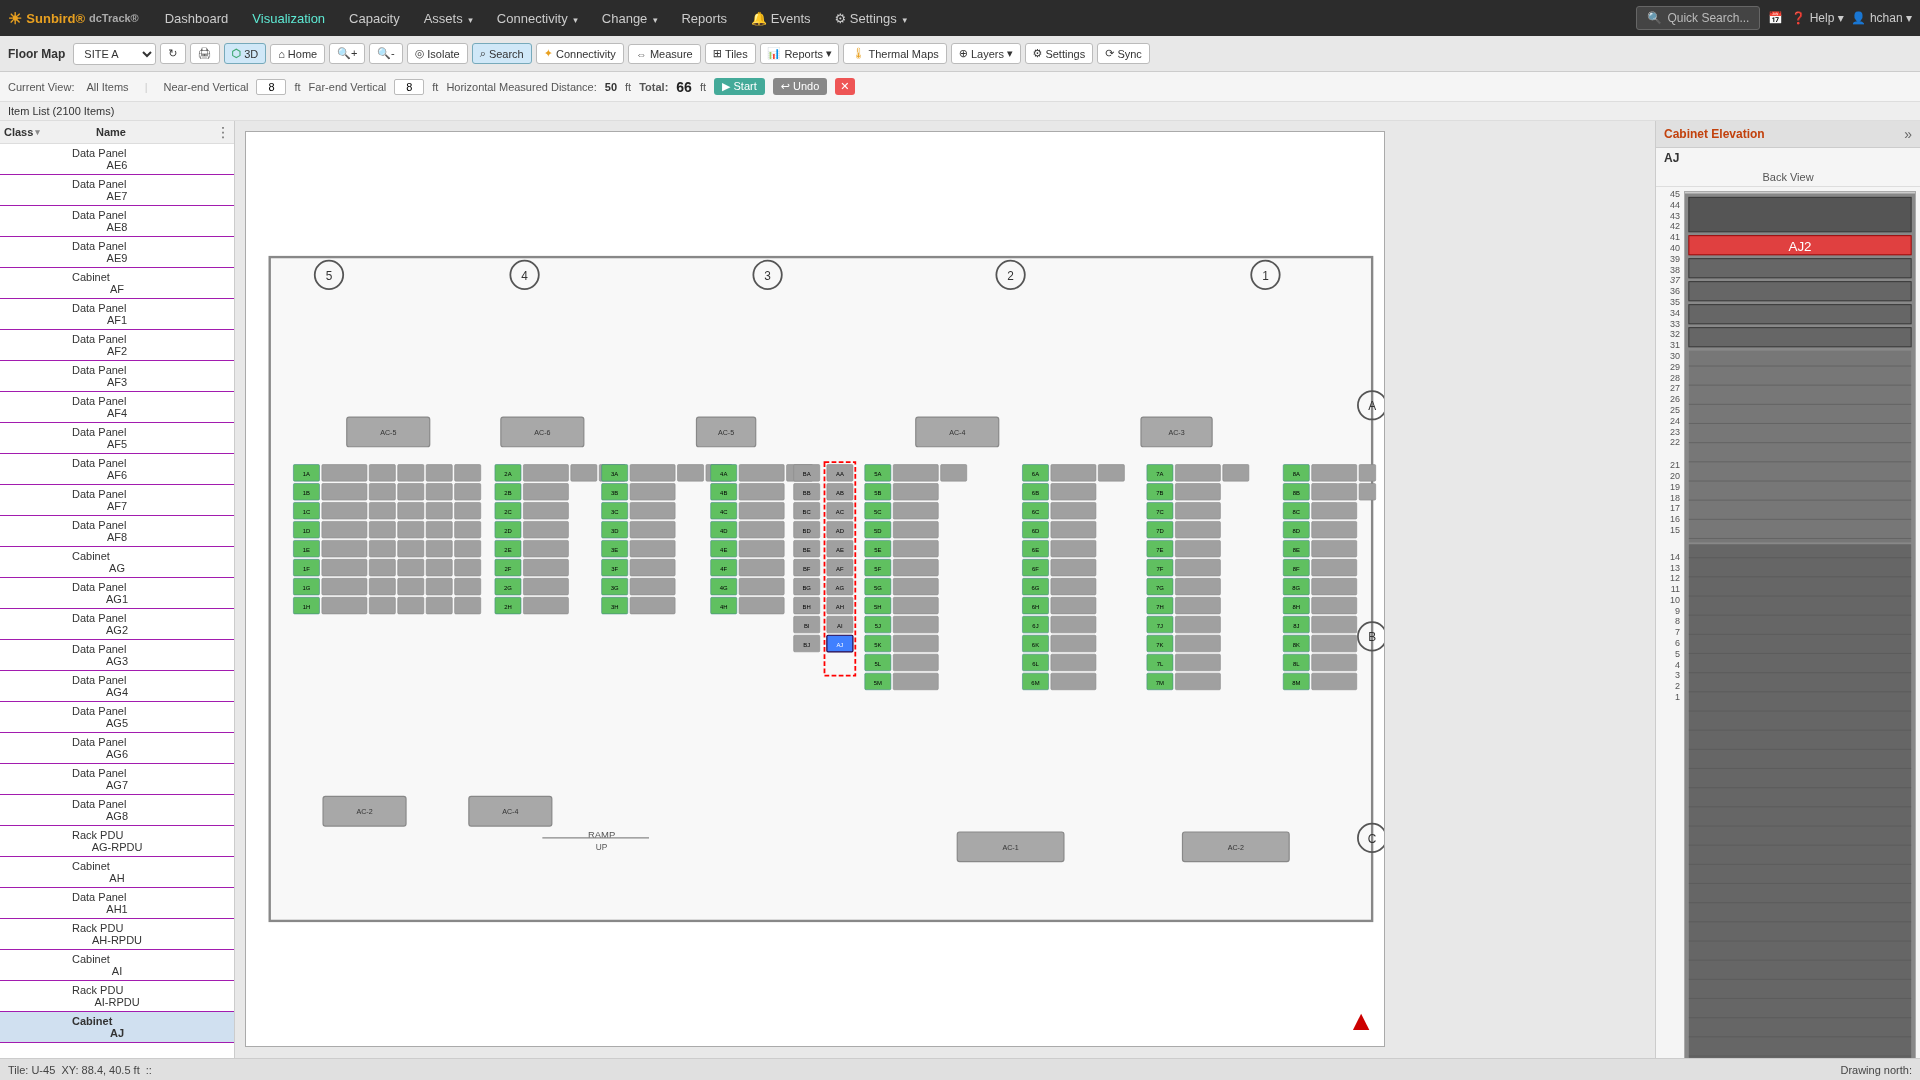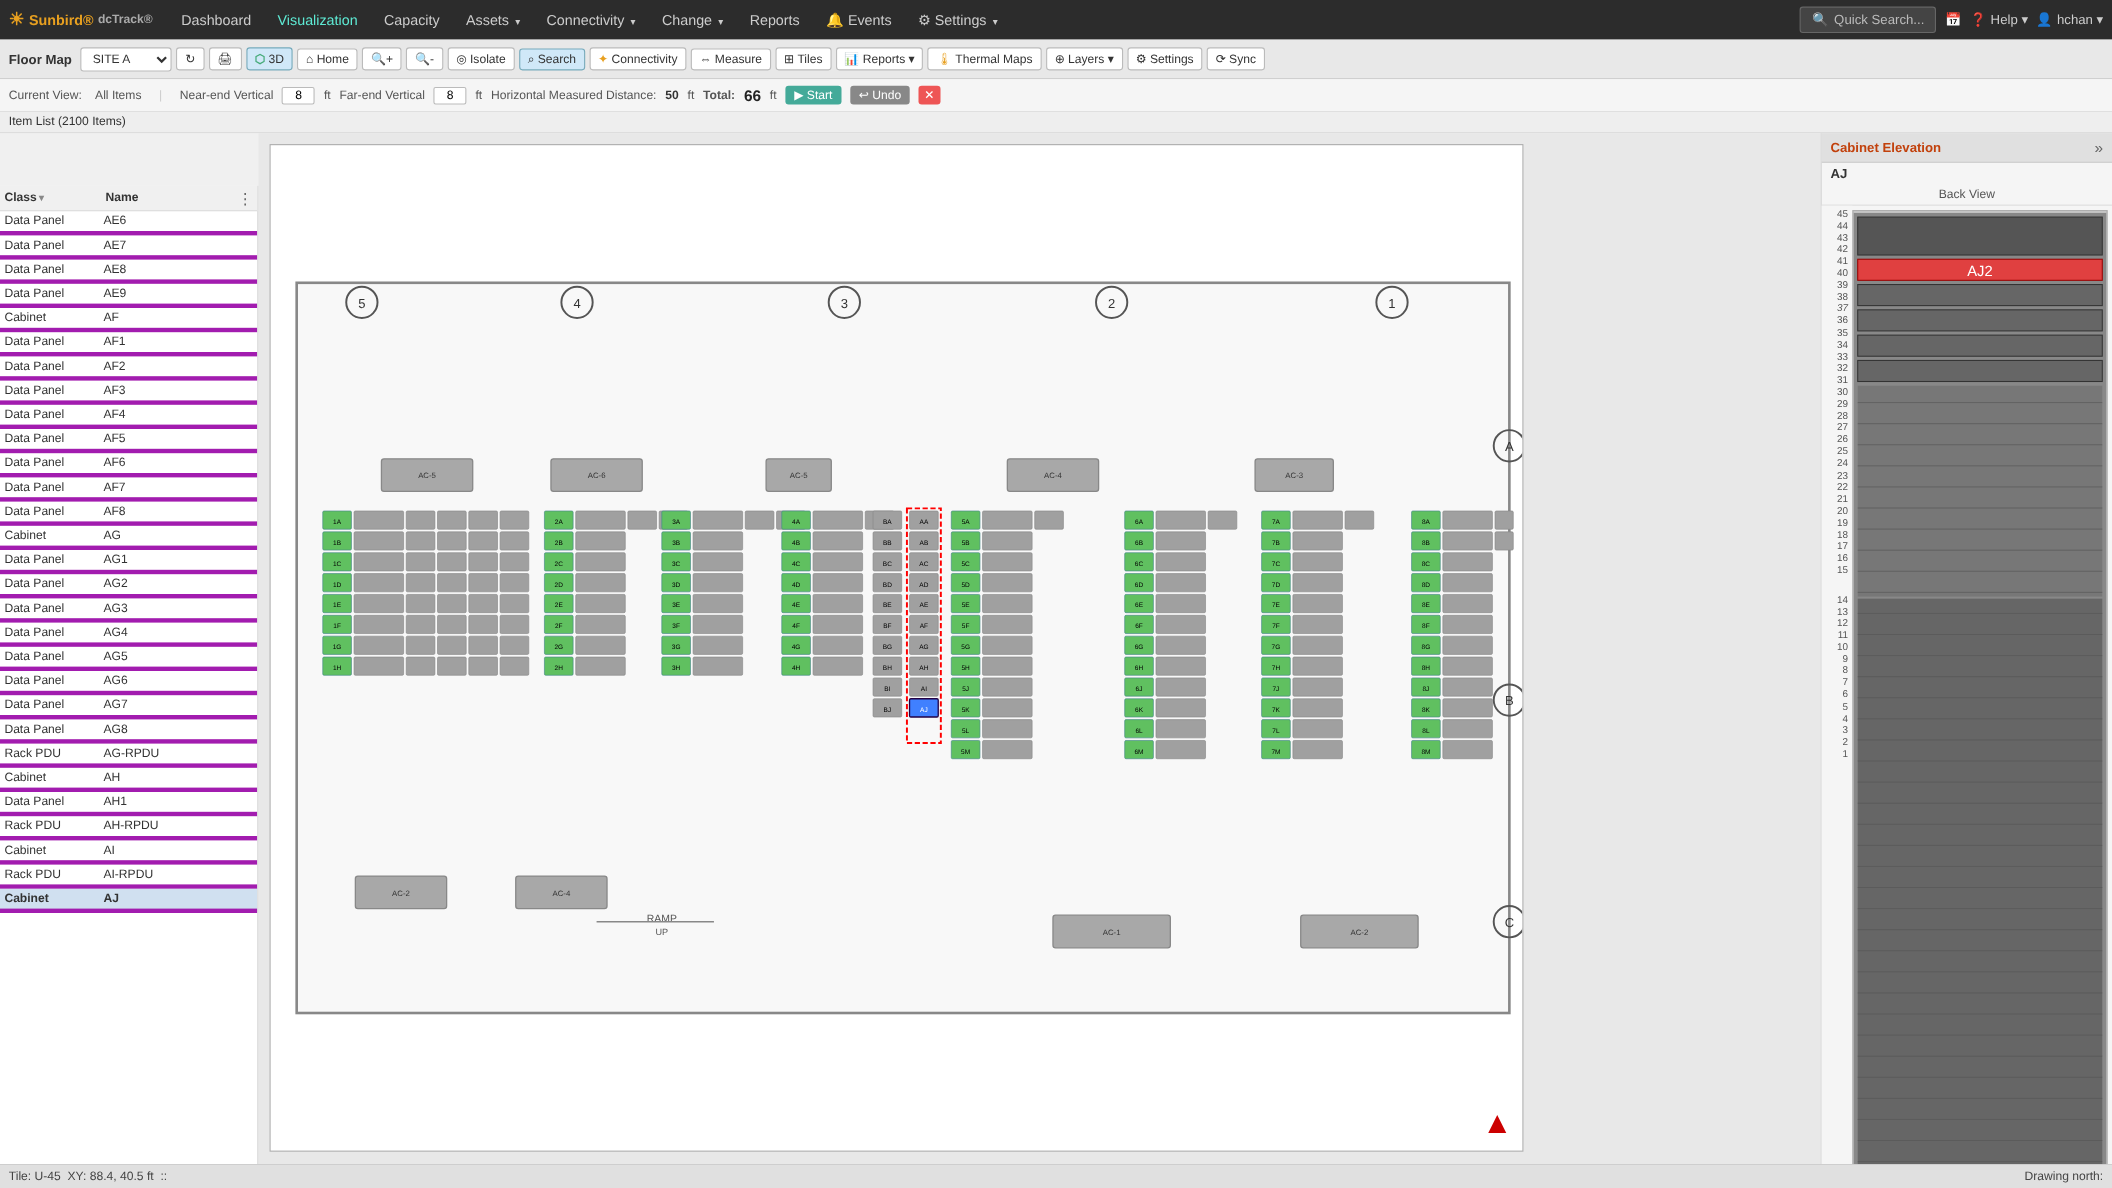--- a/index.html
+++ b/index.html
@@ -41,29 +41,29 @@
     #measure-bar .value { font-weight: bold; color: #333; }
     #measure-bar input { width: 30px; border: 1px solid #bbb; border-radius: 2px; padding: 1px 3px; font-size: 11px; text-align: center; }
     .measure-btn { display: flex; align-items: center; gap: 3px; background: #4a9; border: none; border-radius: 3px; padding: 2px 8px; color: #fff; cursor: pointer; font-size: 11px; }
     .measure-btn.undo { background: #888; }
     .measure-btn.close { background: #e55; padding: 2px 5px; }
 
     
     #main-content { display: flex; height: calc(1080px - 36px - 36px - 30px - 22px); }
 
     
-    #left-panel { width: 235px; background: #fff; border-right: 1px solid #ccc; display: flex; flex-direction: column; overflow: hidden; margin-top: 48px; }
+    #left-panel { width: 235px; background: #fff; border-right: 1px solid #ccc; display: flex; flex-direction: column; overflow: hidden; }
     #col-headers { display: flex; align-items: center; background: #f0f0f0; border-bottom: 1px solid #ddd; padding: 3px 4px; gap: 2px; }
     .col-header { display: flex; align-items: center; gap: 2px; font-size: 11px; color: #333; cursor: pointer; font-weight: bold; }
     .col-header.class { width: 90px; }
     .col-header.name { flex: 1; }
     .col-arrow { font-size: 9px; color: #888; }
     .kebab-menu { margin-left: auto; color: #666; cursor: pointer; font-size: 14px; }
     #item-list { flex: 1; overflow-y: auto; }
-    .list-item { display: flex; padding: 3px 4px; border-bottom: 4px solid #a21caf; cursor: pointer; }
+    .list-item { display: flex; align-items: center; padding: 3px 4px; border-bottom: 1px solid #a21caf; cursor: pointer; flex-direction: column; }
     .list-item.selected { background: #d0e0f0; font-weight: bold; }
     .item-class { width: 90px; font-size: 11px; color: #333; overflow: hidden; white-space: nowrap; }
     .item-name { flex: 1; font-size: 11px; color: #333; }
 
     
     #floor-area { flex: 1; position: relative; background: #e8e8e8; overflow: hidden; }
     #floor-canvas { position: absolute; top: 10px; left: 10px; right: 270px; bottom: 30px; background: #fff; border: 1px solid #aaa; overflow: hidden; }
 
     
     #floor-svg { width: 100%; height: 100%; }
@@ -827,21 +827,21 @@
           <div style="line-height: 1.2;">31</div>
           <div style="line-height: 1.2;">30</div>
           <div style="line-height: 1.2;">29</div>
           <div style="line-height: 1.2;">28</div>
           <div style="line-height: 1.2;">27</div>
           <div style="line-height: 1.2;">26</div>
           <div style="line-height: 1.2;">25</div>
           <div style="line-height: 1.2;">24</div>
           <div style="line-height: 1.2;">23</div>
           <div style="line-height: 1.2;">22</div>
-          <div style="line-height: 1.2;">21</div>
+          <div style="line-height: 1.2; margin-top: 12px;">21</div>
           <div style="line-height: 1.2;">20</div>
           <div style="line-height: 1.2;">19</div>
           <div style="line-height: 1.2;">18</div>
           <div style="line-height: 1.2;">17</div>
           <div style="line-height: 1.2;">16</div>
           <div style="line-height: 1.2;">15</div>
           <div style="line-height: 1.2; margin-top: 16px;">14</div>
           <div style="line-height: 1.2;">13</div>
           <div style="line-height: 1.2;">12</div>
           <div style="line-height: 1.2;">11</div>

